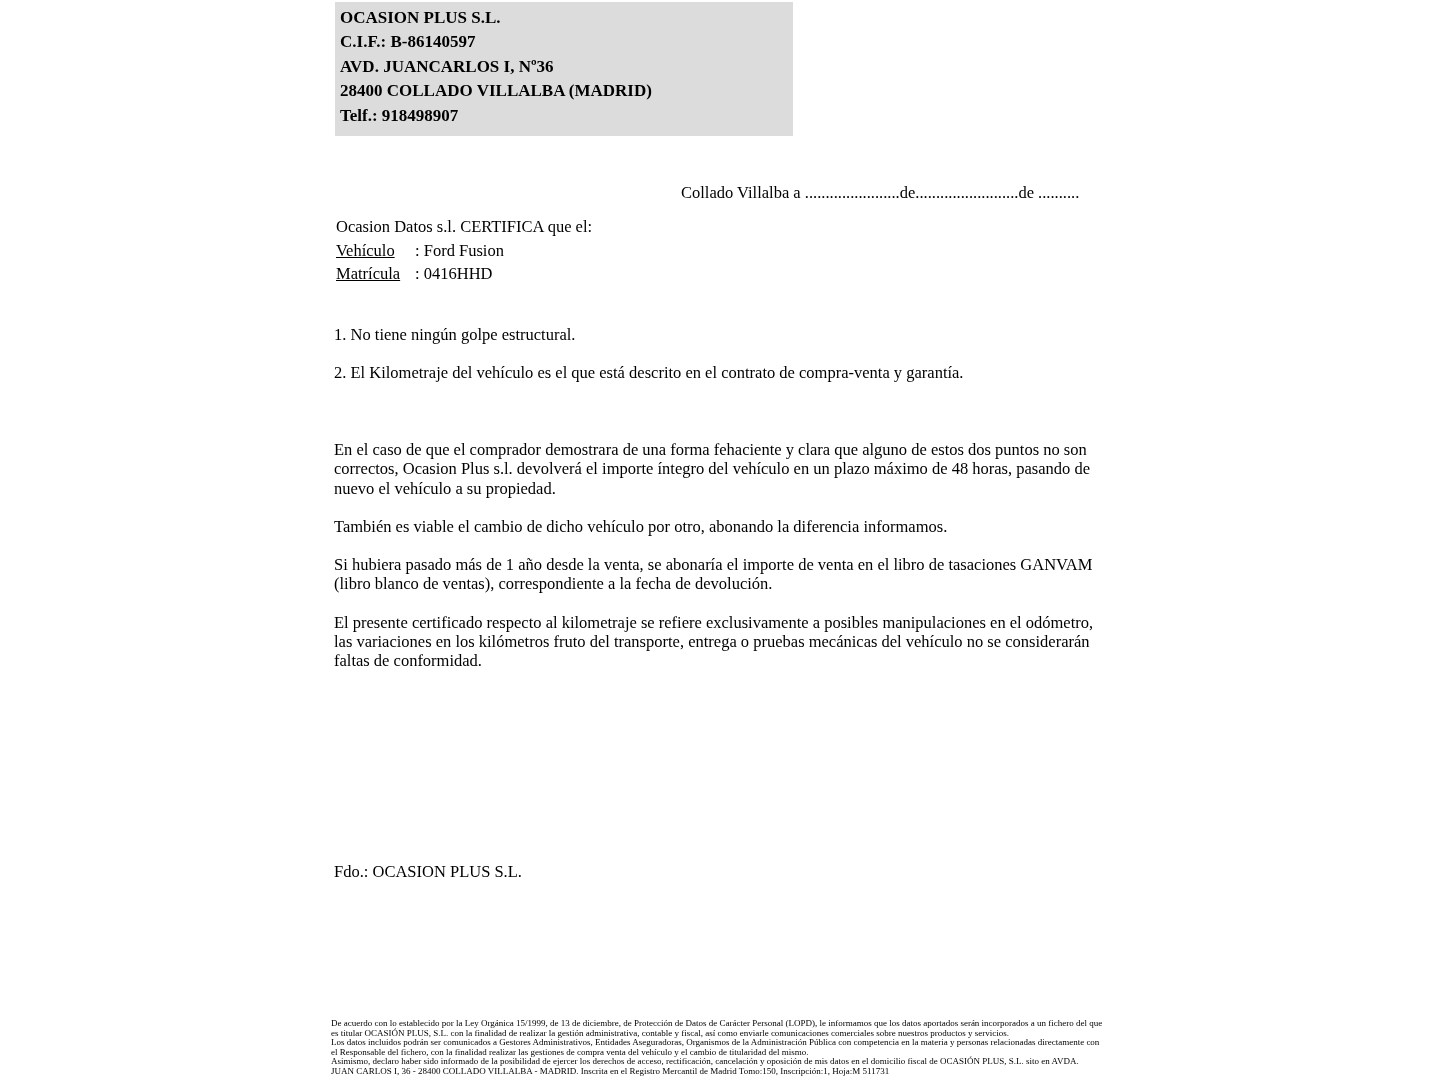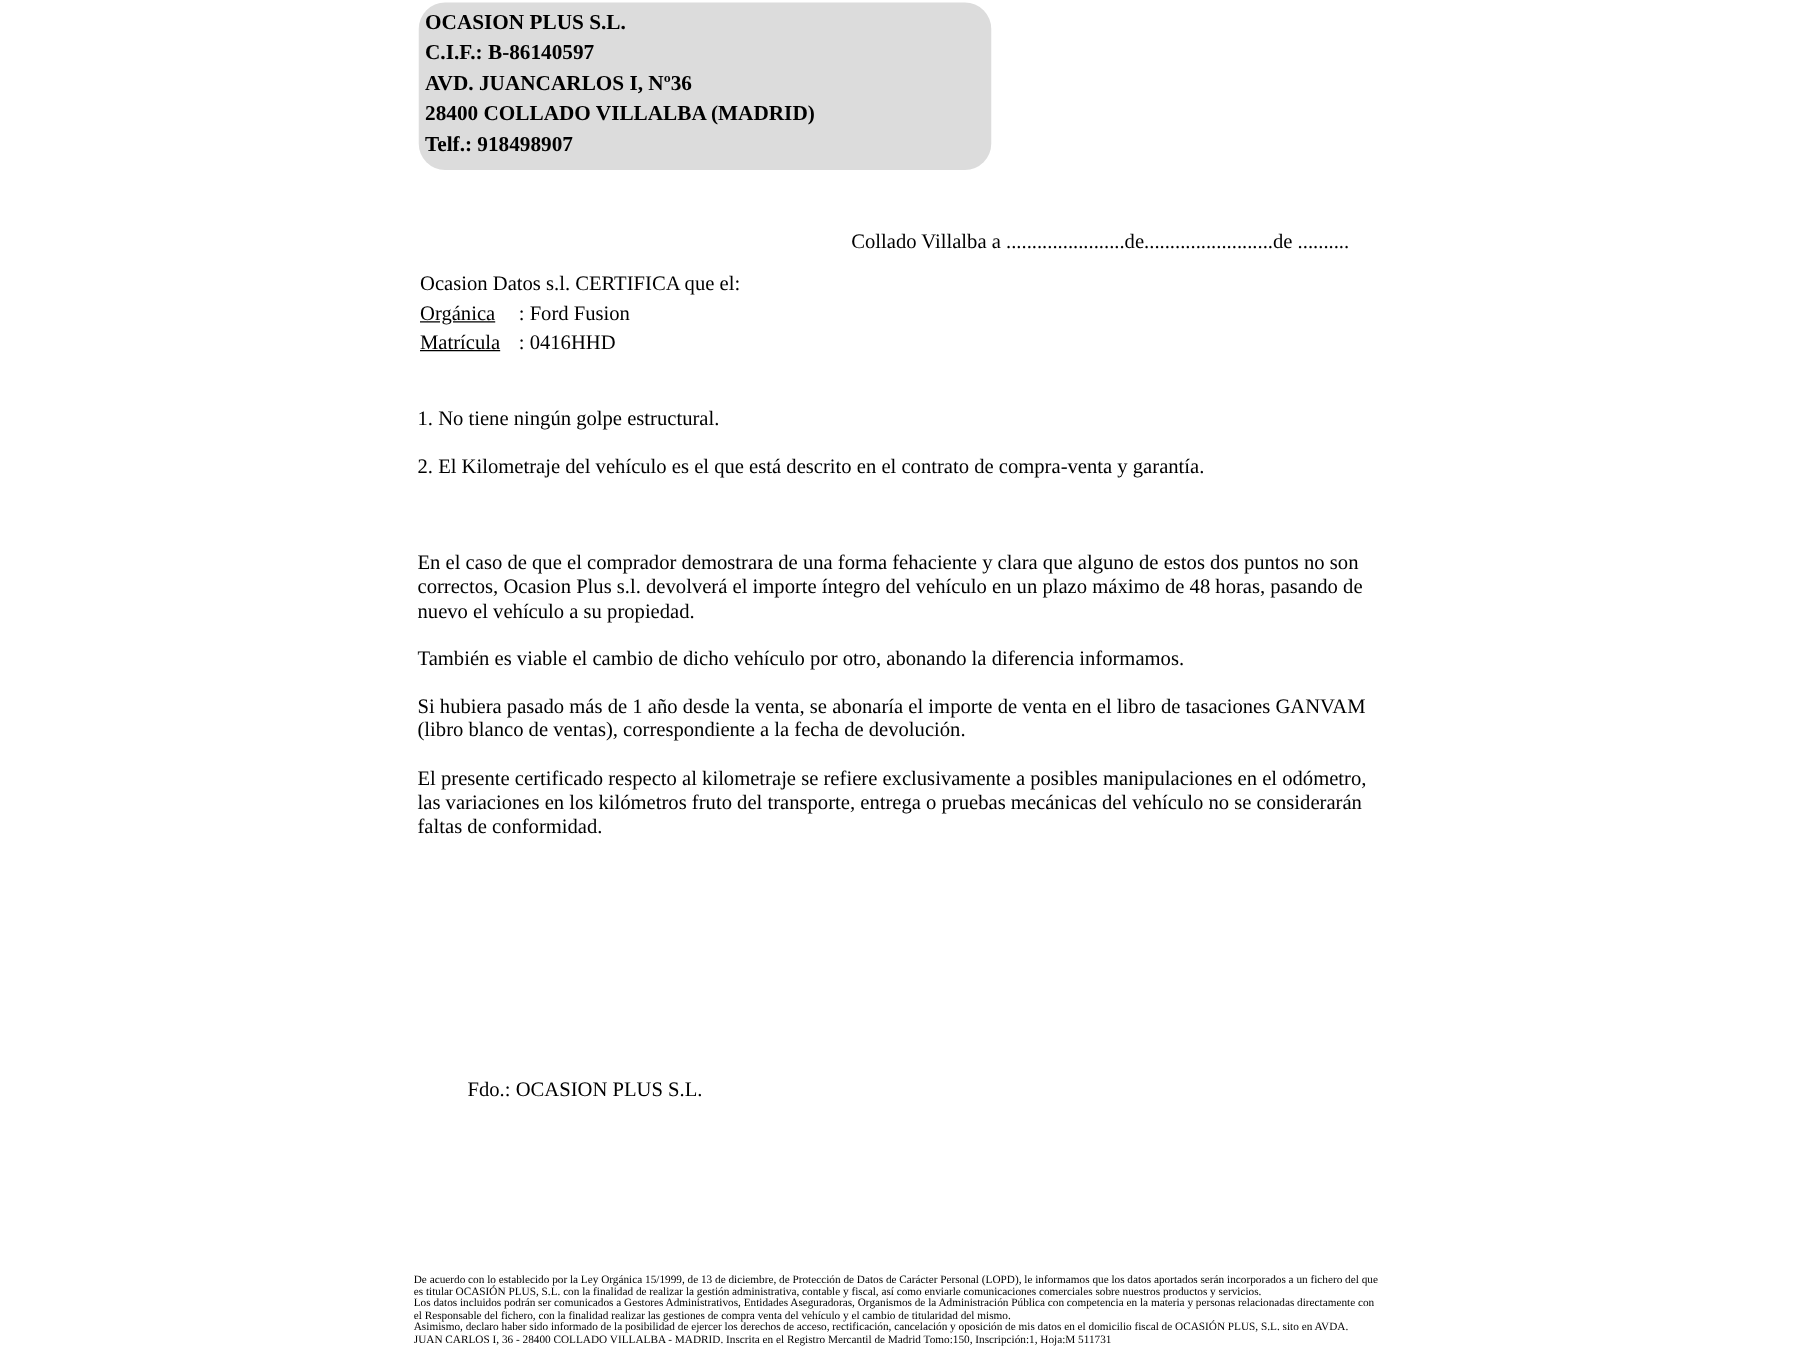--- a/index.html
+++ b/index.html
@@ -16,21 +16,20 @@
   .header-box {
     position: absolute;
     left: 335px;
     top: 2px;
     width: 458px;
     background: #dcdcdc;
     padding: 4px 8px 8px 5px;
     font-weight: bold;
     font-size: 17px;
     line-height: 24.4px;
-    border-radius: 21px;
   }
   .date-line {
     position: absolute;
     left: 681px;
     top: 171px;
     font-size: 16.5px;
     white-space: nowrap;
     margin-top: 12px;
   }
   .certify-block {
@@ -62,21 +61,20 @@
     font-size: 16.5px;
     line-height: 19.3px;
     font-family: Liberation Serif, serif;
   }
   .body-block p { margin-bottom: 19px; }
   .signature {
     position: absolute;
     left: 334px;
     top: 862px;
     font-size: 16.5px;
-    margin-left: 40px;
   }
   .legal-block {
     position: absolute;
     left: 331px;
     top: 1019px;
     width: 772px;
     font-size: 9px;
     line-height: 9.6px;
   }
 </style>
@@ -91,21 +89,21 @@
     <div>AVD. JUANCARLOS I, Nº36</div>
     <div>28400 COLLADO VILLALBA (MADRID)</div>
     <div>Telf.: 918498907</div>
   </div>
 
   <div class="date-line">Collado Villalba a .......................de.........................de ..........</div>
 
   <div class="certify-block">
     <div>Ocasion Datos s.l. CERTIFICA que el:</div>
     <div class="certify-row">
-      <span class="label">Orgánica</span><span>: Ford Fusion</span>
+      <span class="label">Vehículo</span><span>: Ford Fusion</span>
     </div>
     <div class="certify-row">
       <span class="label">Matrícula</span><span>: 0416HHD</span>
     </div>
   </div>
 
   <div class="points-block">
     <div class="point">1. No tiene ningún golpe estructural.</div>
     <div class="point">2. El Kilometraje del vehículo es el que está descrito en el contrato de compra-venta y garantía.</div>
   </div>

